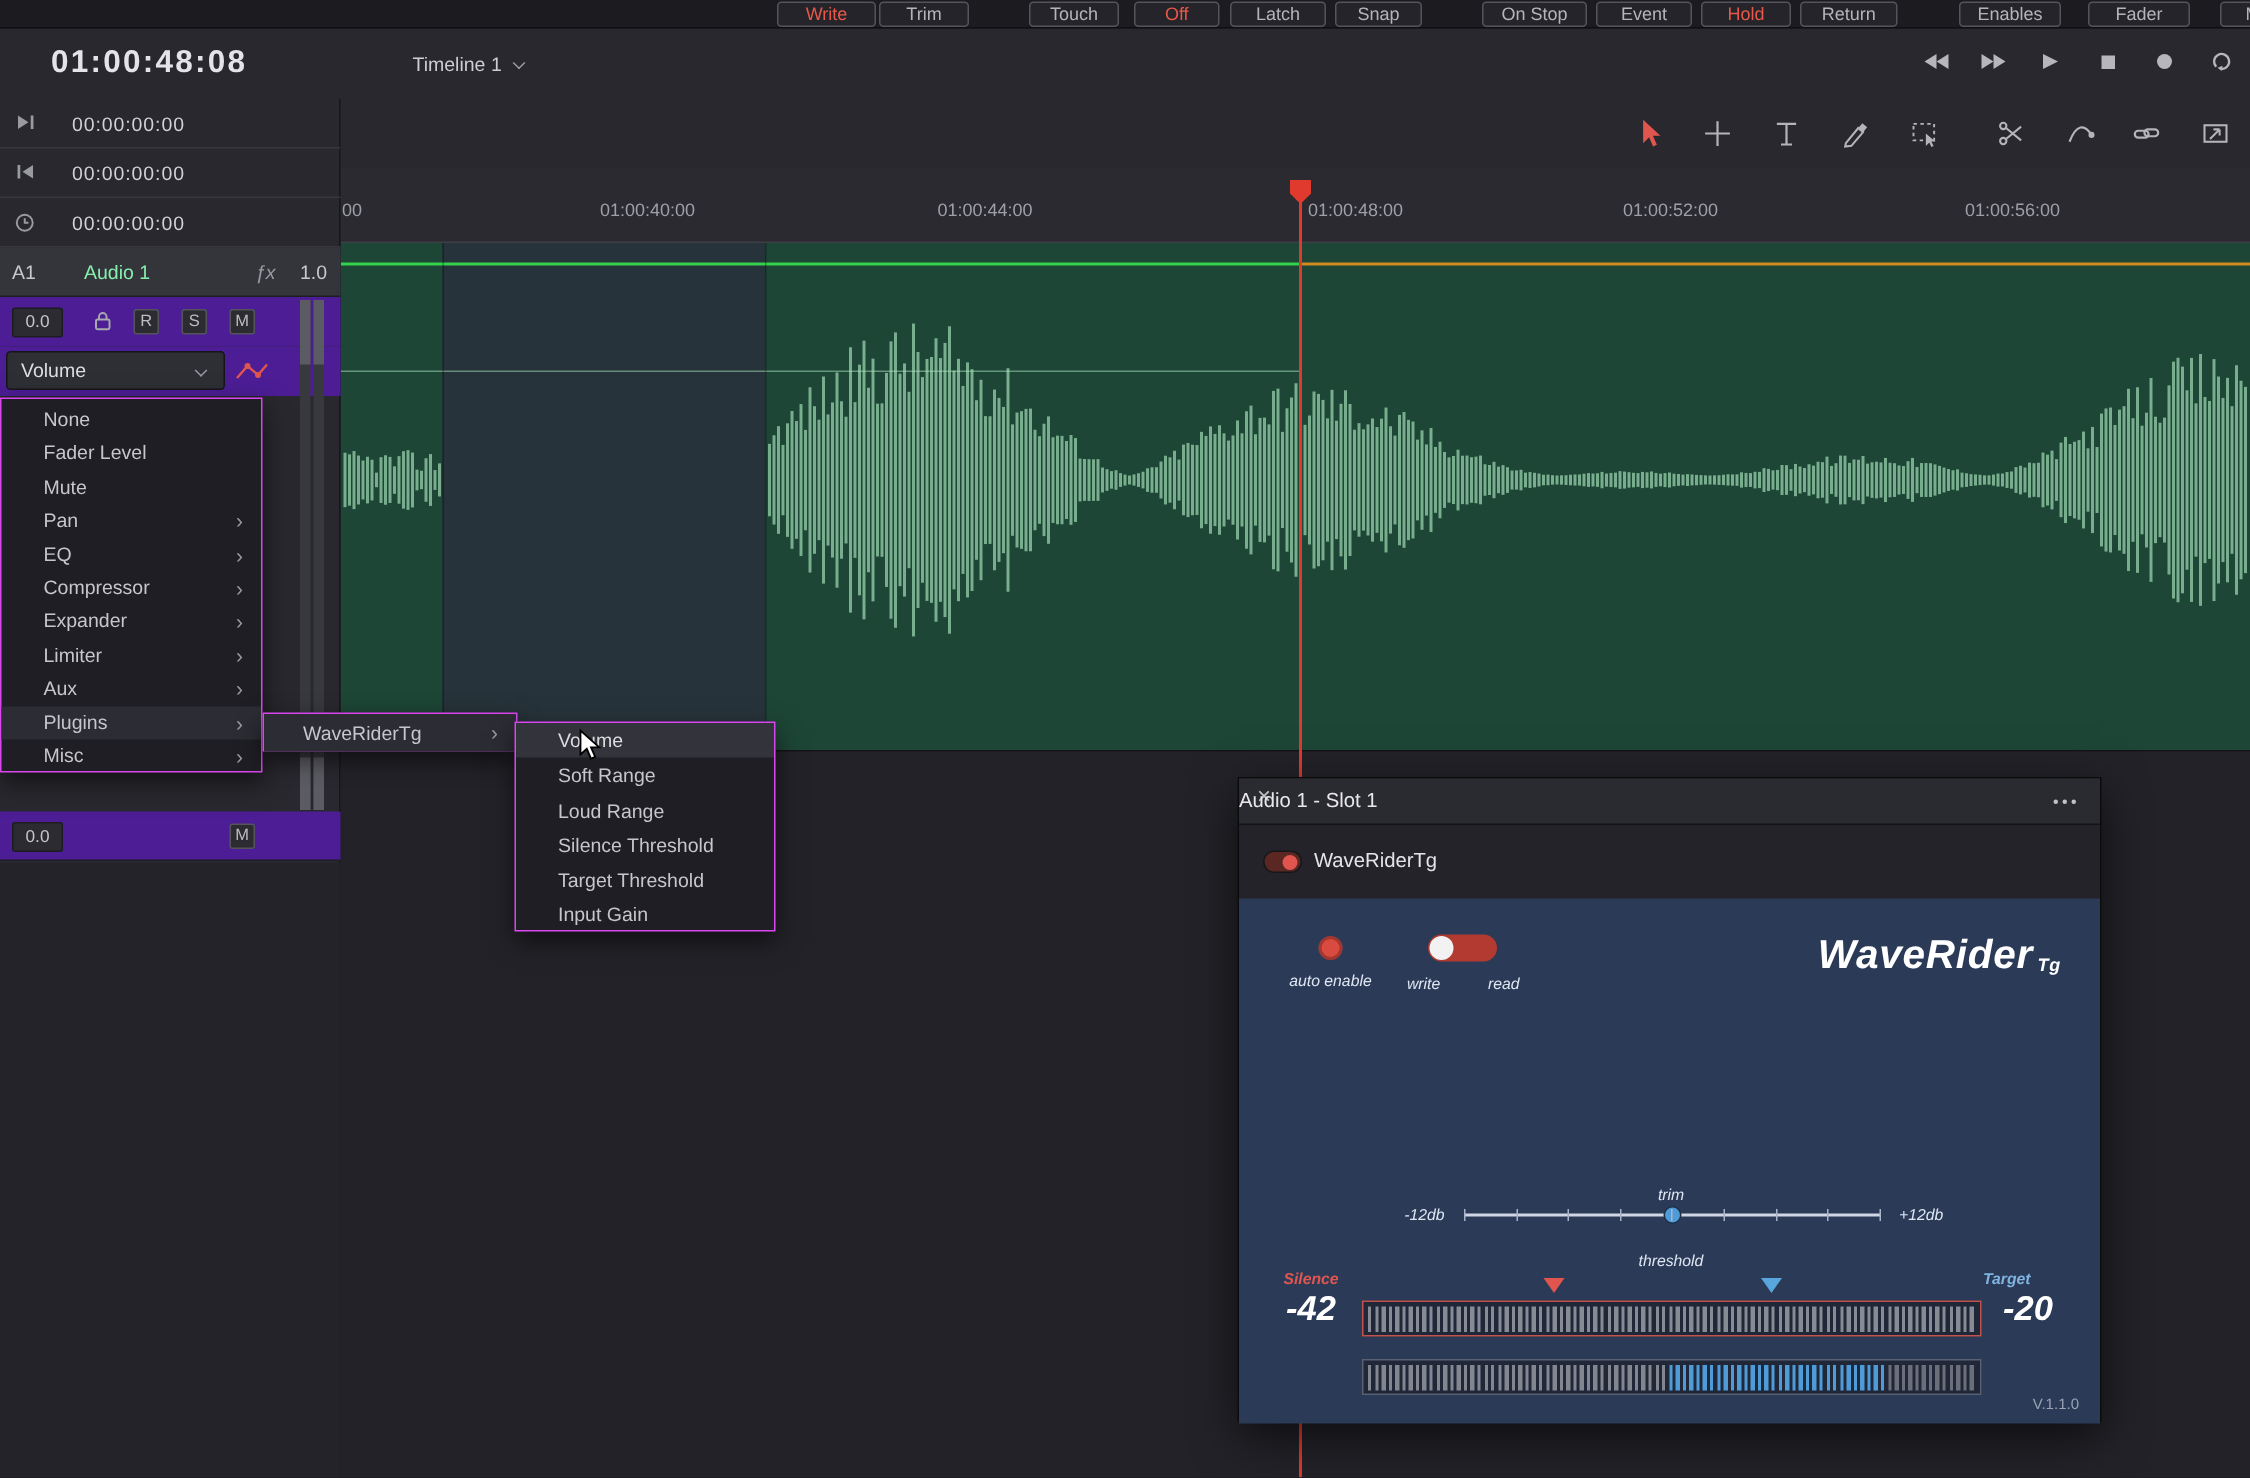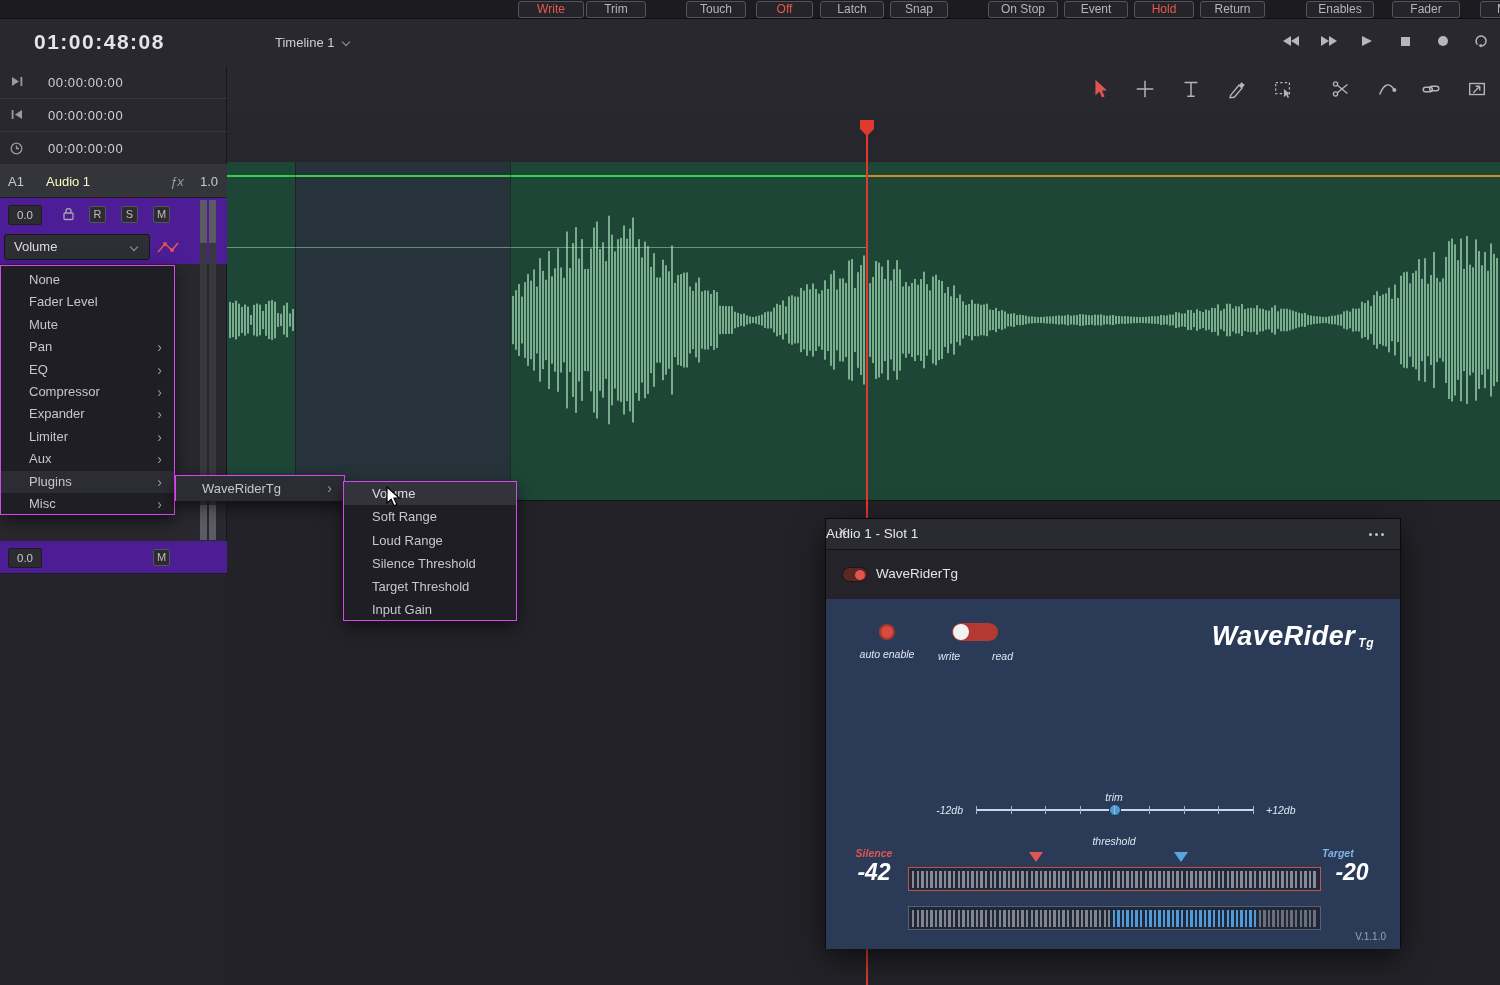--- a/index.html
+++ b/index.html
@@ -263,21 +263,21 @@
         <svg width="13" height="13" viewBox="0 0 13 13">
             <circle cx="6.5" cy="6.5" r="5.3" fill="none" stroke="#9a9aa1" stroke-width="1.3"></circle>
             <path d="M6.5 3.5 V6.5 H9" fill="none" stroke="#9a9aa1" stroke-width="1.3"></path>
           </svg>
       </span>
       <span class="tval">00:00:00:00</span>
     </div>
 
     <div class="hdr-row" style="top:99px">
       <span class="abs" style="left:8px;top:9px;font-size:13px;color:#c9c9cd">A1</span>
-      <span class="abs" style="left:46px;top:9px;font-size:13px;color:#fef9c3">Audio 1</span>
+      <span class="abs" style="left:56px;top:9px;font-size:13px;color:#86efac">Audio 1</span>
       <span class="abs" style="left:170px;top:9px;font-size:13px;font-style:italic;color:#9a9aa1">ƒx</span>
       <span class="abs" style="left:200px;top:9px;font-size:13px;color:#c9c9cd">1.0</span>
     </div>
 
     <div class="panel-row" style="top:132px">
       <span class="small-box" style="left:8px;top:7px;width:34px">0.0</span>
       <span class="abs" style="left:62px;top:9px">
         <svg width="13" height="14" viewBox="0 0 13 14">
             <rect x="2" y="6" width="9" height="6.5" rx="1" fill="none" stroke="#a8a8ae" stroke-width="1.3"></rect>
             <path d="M4 6 V4.2 a2.5 2.5 0 0 1 5 0 V6" fill="none" stroke="#a8a8ae" stroke-width="1.3"></path>
@@ -311,20 +311,28 @@
     <div class="meter-strip" style="left:200px;top:134px;height:340px">
       <div class="m-top" style="top:0;height:43px"></div>
         <div class="m-bot" style="top:305px;height:35px"></div>
     </div>
     <div class="meter-strip" style="left:209px;top:134px;height:340px">
       <div class="m-top" style="top:0;height:43px"></div>
         <div class="m-bot" style="top:305px;height:35px"></div>
     </div>
   </div>
 
+  <div id="ruler">
+    <span class="rlabel" style="left:1px">00</span>
+    <span class="rlabel" style="left:173px">01:00:40:00</span>
+    <span class="rlabel" style="left:398px">01:00:44:00</span>
+    <span class="rlabel" style="left:645px">01:00:48:00</span>
+    <span class="rlabel" style="left:855px">01:00:52:00</span>
+    <span class="rlabel" style="left:1083px">01:00:56:00</span>
+  </div>
 
   <div id="lane">
     <div class="clipseg" style="left:0;width:68px"></div>
     <div id="lane-gap" style="left:68px;width:215px"></div>
     <div class="clipseg" style="left:283px;width:990px"></div>
     <svg id="waveform" width="1273" height="338" style="position:absolute;left:0;top:0">
         <rect x="2" y="139.8" width="2" height="36.3" fill="#7db392" opacity="0.95"></rect>
         <rect x="5" y="140.9" width="2" height="34.2" fill="#7db392" opacity="0.95"></rect>
         <rect x="8" y="138.7" width="2" height="38.7" fill="#7db392" opacity="0.95"></rect>
         <rect x="11" y="141.7" width="2" height="32.6" fill="#7db392" opacity="0.95"></rect>

